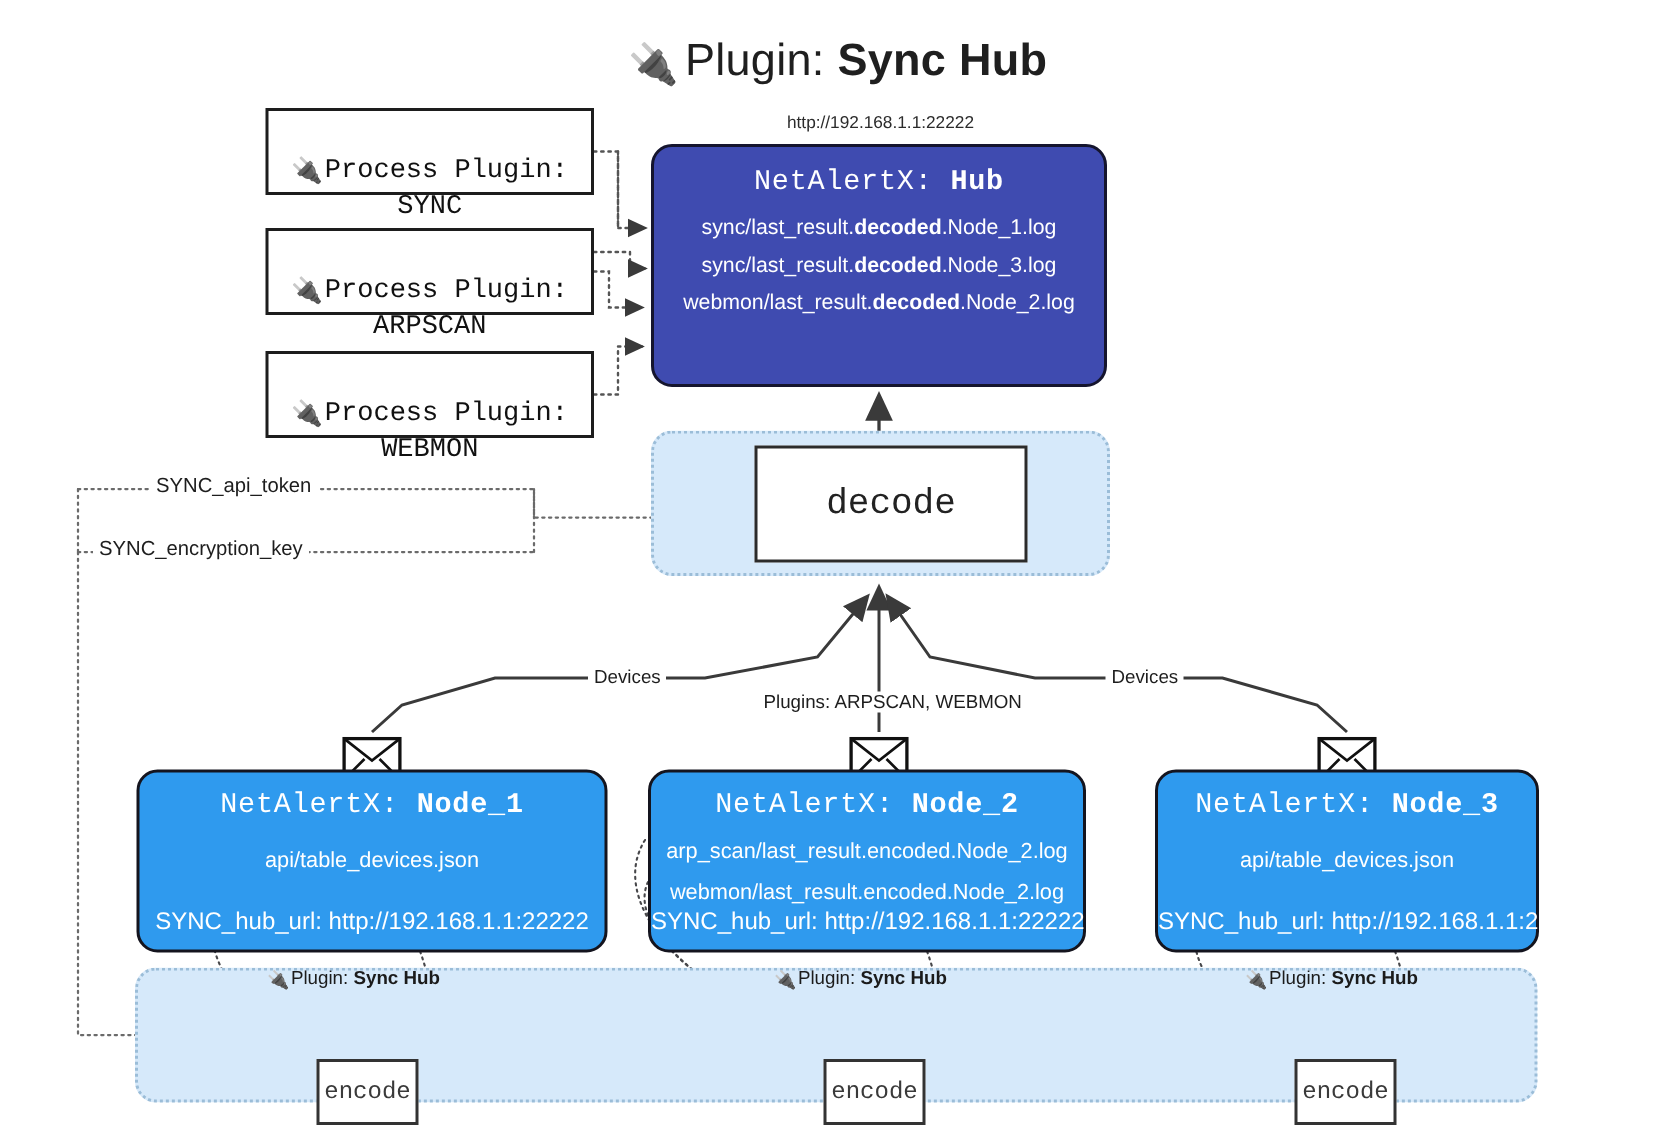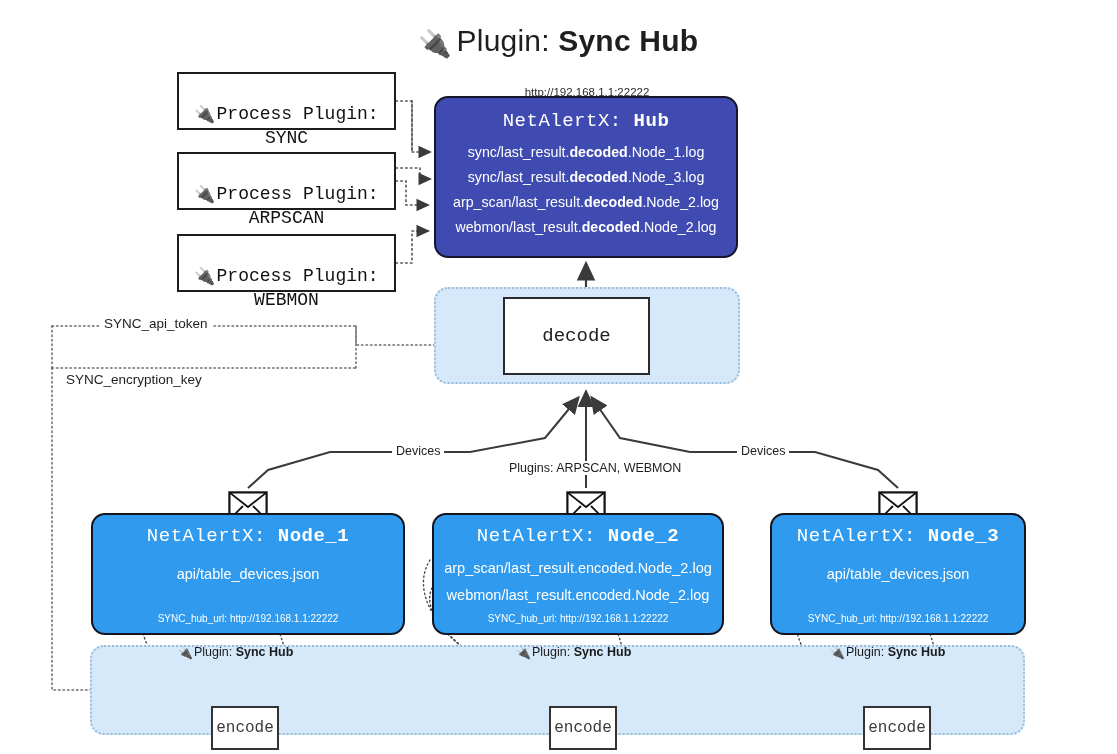--- a/index.html
+++ b/index.html
@@ -16,21 +16,21 @@
   .title{
     left:0;top:14px;width:1117px;text-align:center;
     font-size:30px;line-height:54px;color:#1f1f1f;letter-spacing:.2px;
   }
   .title .plug{font-size:27px;vertical-align:-2px;margin-right:4px;}
   .title .strong{font-weight:bold;}
 
   
   .hub-url{
     left:462px;top:76px;width:250px;text-align:center;
-    font-size:11.5px;color:#2b2b2b;margin-top:10px;
+    font-size:11.5px;color:#2b2b2b;
   }
 
   
   .pbox{
     background:#ffffff;border:2.2px solid #1d1d1d;
     font-family:"Liberation Mono","DejaVu Sans Mono",monospace;
     font-size:18px;line-height:24px;color:#111;
     text-align:center;padding-top:28px;
   }
   .pbox .l1{white-space:nowrap;}
@@ -54,24 +54,24 @@
   .hub .line b{font-weight:bold;}
   .hub .lines{margin-top:8px;}
 
   
   .lblue{
     background:#d6e9fa;border:2.4px dotted #9bbdd8;border-radius:14px;
   }
 
   .decode-wrap{left:434px;top:287px;width:306px;height:97px;}
   .decode{
-    left:503px;top:297px;width:147px;height:78px;
+    left:503px;top:297px;width:182px;height:78px;
     background:#ffffff;border:2.4px solid #2b2b2b;
     font-family:"Liberation Mono","DejaVu Sans Mono",monospace;
-    font-size:19px;color:#222;
+    font-size:24px;color:#222;
     display:flex;align-items:center;justify-content:center;
   }
 
   .bottom-band{left:90px;top:645px;width:935px;height:90px;}
 
   
   .node{
     background:#2f9aee;border:2.6px solid #14141e;border-radius:14px;
     color:#ffffff;
   }
@@ -79,21 +79,21 @@
     text-align:center;margin-top:10px;
     font-family:"Liberation Mono","DejaVu Sans Mono",monospace;
     font-size:19px;letter-spacing:.5px;
   }
   .node .ntitle b{font-weight:bold;margin-top:48px;}
   .node .nline{
     text-align:center;font-size:14.5px;line-height:27px;white-space:nowrap;color:#ffffff;
   }
   .node .nurl{
     position:absolute;left:0;bottom:9px;width:100%;text-align:center;
-    font-size:10px;color:#ffffff;white-space:nowrap;
+    font-size:16px;color:#ffffff;white-space:nowrap;
   }
 
   
   .env{width:40px;height:30px;}
 
   
   .encode{
     width:68px;height:44px;background:#ffffff;border:2.2px solid #333;
     font-family:"Liberation Mono","DejaVu Sans Mono",monospace;
     font-size:16px;color:#3a3a3a;
@@ -200,30 +200,29 @@
   <div class="abs pbox" style="left:177px;top:234px;width:219px;height:58px;">
     <div class="l1"><span class="ico">🔌</span><span>Process Plugin:</span></div>
     <div>WEBMON</div>
   </div>
 
   <div class="abs hub">
     <div class="hub-title"><span>NetAlertX: </span><b>Hub</b></div>
     <div class="lines">
       <div class="line"><span>sync/last_result.</span><b>decoded</b><span>.Node_1.log</span></div>
       <div class="line"><span>sync/last_result.</span><b>decoded</b><span>.Node_3.log</span></div>
-      <div class="line"><span>arp_scan/last_result.</span><b>decoded</b><span>.Node_2.log</span></div>
       <div class="line"><span>webmon/last_result.</span><b>decoded</b><span>.Node_2.log</span></div>
     </div>
   </div>
 
   <div class="abs lblue decode-wrap"></div>
   <div class="abs decode">decode</div>
 
   <div class="abs tokenlabel" style="left:100px;top:316px;">SYNC_api_token</div>
-  <div class="abs tokenlabel" style="left:62px;top:358px;margin-top:14px;">SYNC_encryption_key</div>
+  <div class="abs tokenlabel" style="left:62px;top:358px;">SYNC_encryption_key</div>
 
   <div class="abs elabel" style="left:392px;top:444px;">Devices</div>
   <div class="abs elabel" style="left:737px;top:444px;">Devices</div>
   <div class="abs elabel" style="left:505px;top:461px;">Plugins: ARPSCAN, WEBMON</div>
 
   <div class="abs lblue bottom-band"></div>
 
   <svg class="abs env" style="left:228px;top:491px;" viewBox="0 0 40 30">
     <rect x="1.4" y="1.4" width="37.2" height="27.2" fill="#fff" stroke="#111" stroke-width="2.2"></rect>
     <path d="M1.4,1.4 L20,16 L38.6,1.4 M1.4,28.6 L15,15 M38.6,28.6 L25,15" fill="none" stroke="#111" stroke-width="1.8"></path>

